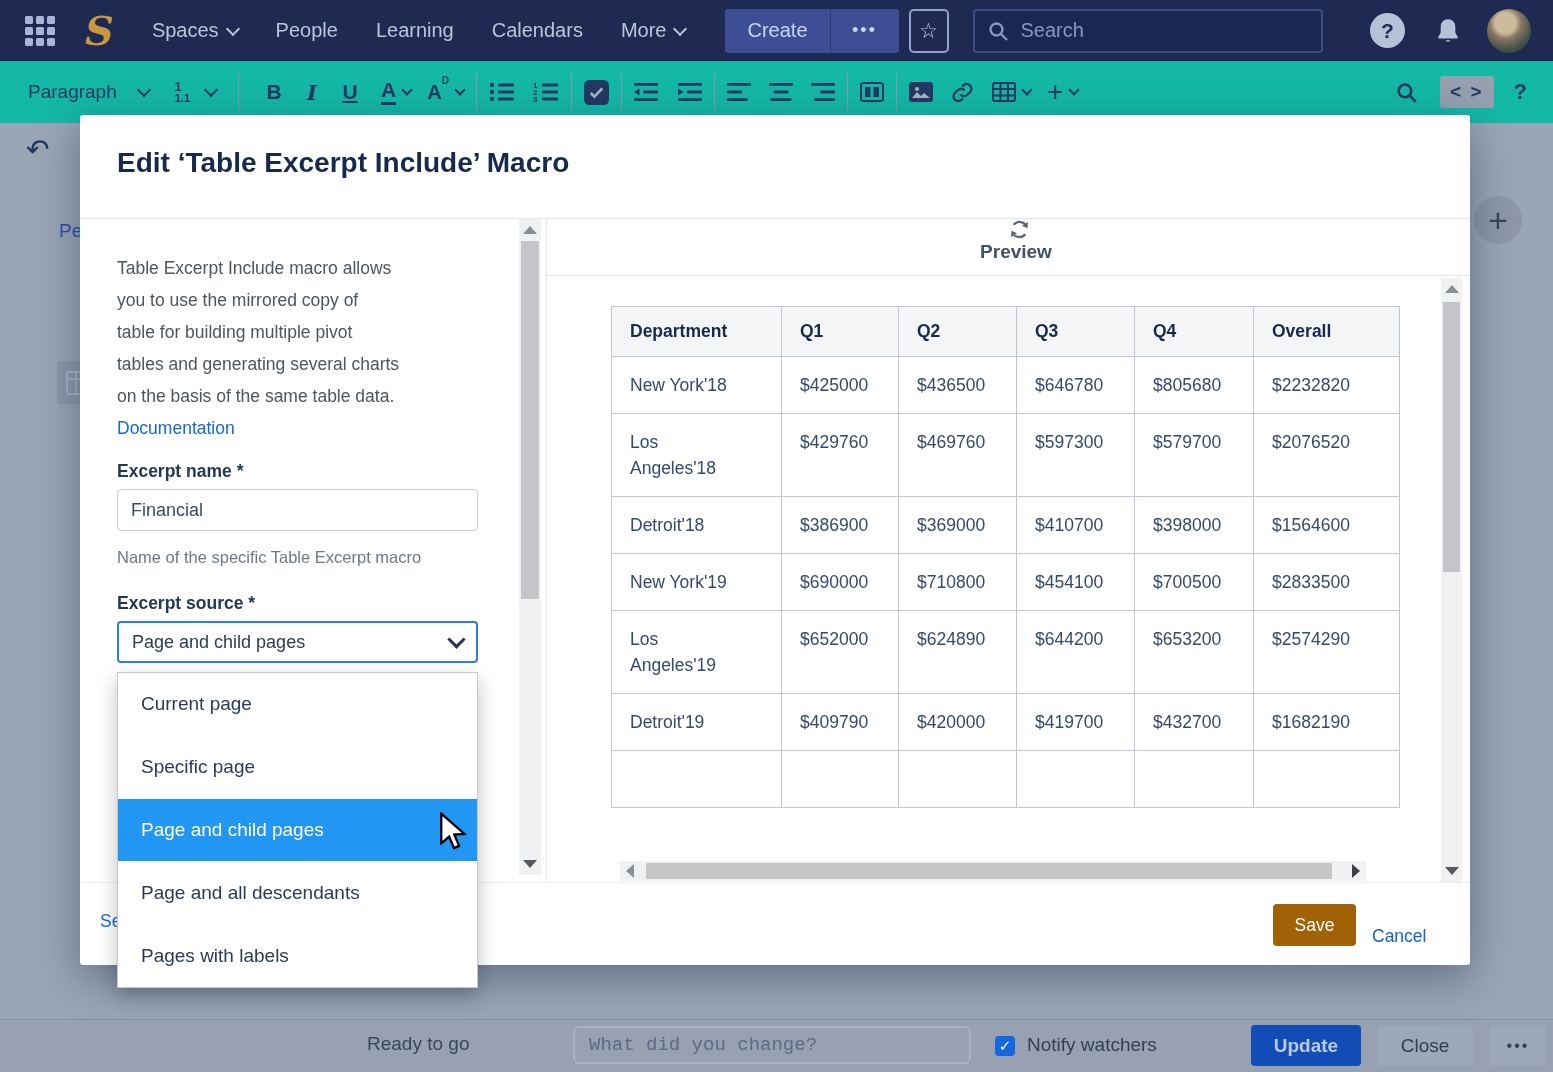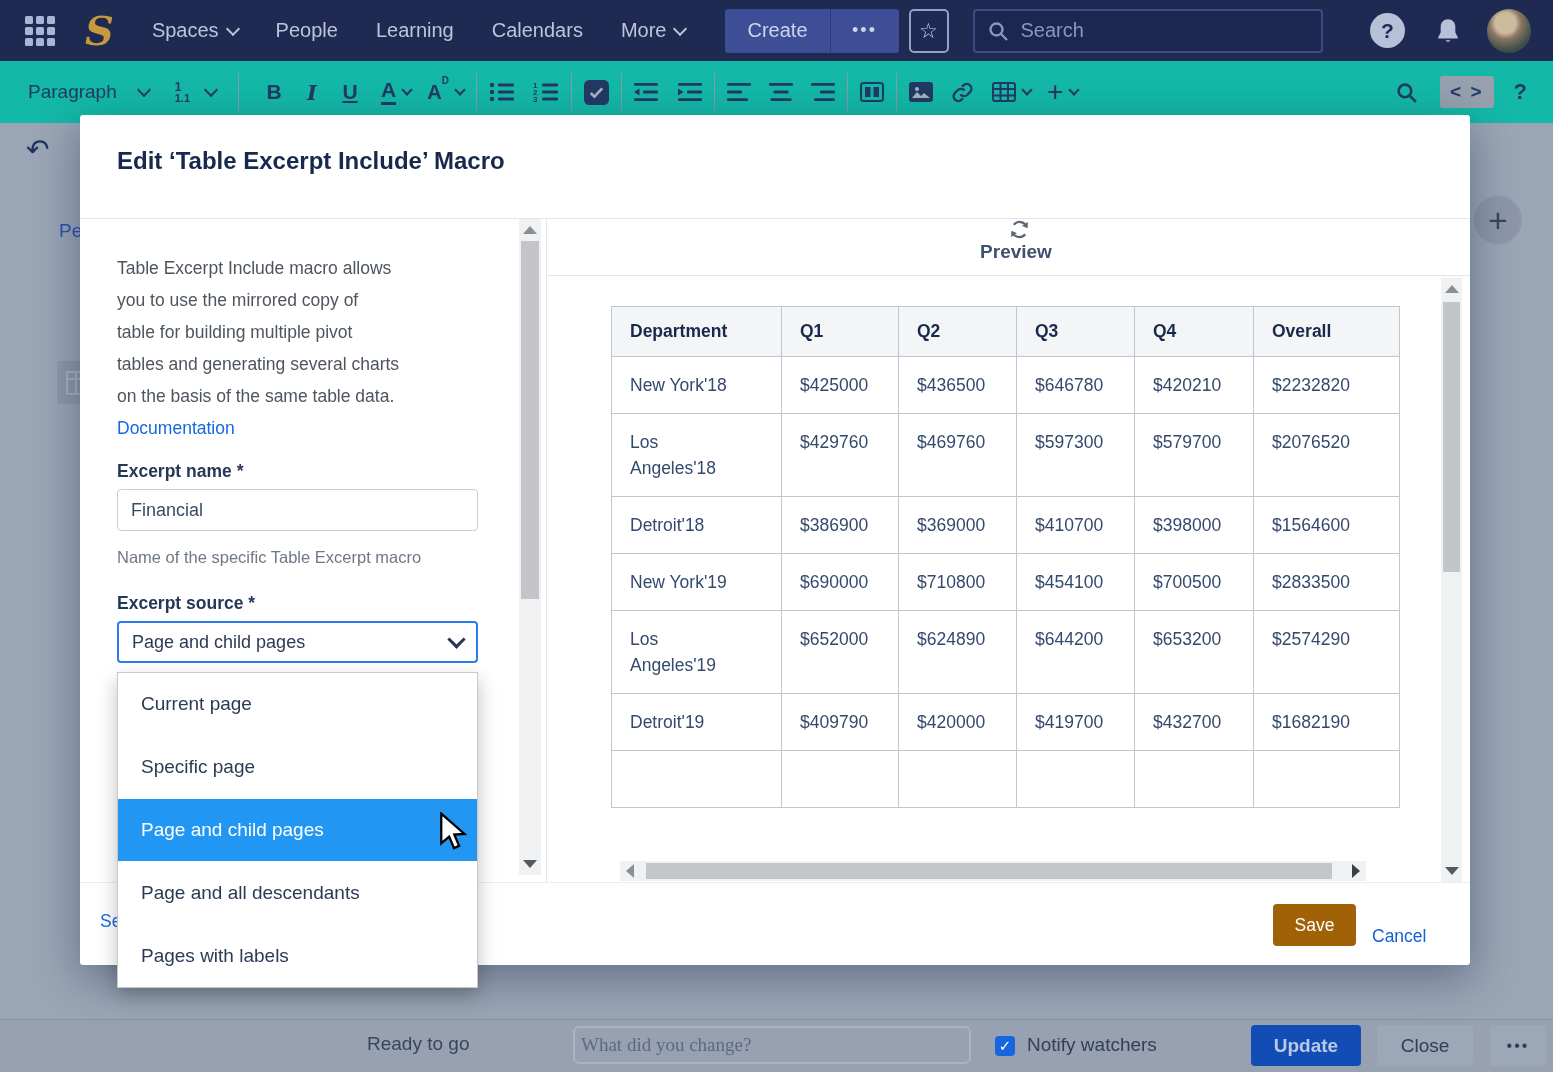--- a/index.html
+++ b/index.html
@@ -65,36 +65,36 @@
   .thumb .tgrid:before{content:"";position:absolute;left:7px;top:0;bottom:0;width:2px;background:#a7b1c2;}
   .thumb .tgrid:after{content:"";position:absolute;left:0;right:0;top:5px;height:2px;background:#a7b1c2;}
   .plus-fab{left:1474px;top:196px;width:48px;height:48px;border-radius:50%;background:#8d97a9;
             display:flex;align-items:center;justify-content:center;font-size:34px;font-weight:300;color:#39465c;}
 
   
   .statusbar{position:absolute;left:0;bottom:0;width:1553px;height:52px;background:#97a1b2;
              border-top:1px solid #8692a4;z-index:2;}
   .status-text{position:absolute;left:367px;top:13px;font-size:19px;color:#39465b;}
   .comment-input{position:absolute;left:573px;top:6px;width:398px;height:38px;box-sizing:border-box;
-                 border:2px solid #a9b3c2;border-radius:6px;background:transparent;padding:0 6px;
-                 font-size:19px;color:#3f4c63;font-family:Liberation Serif, serif;outline:none;}
+                 border:2px solid #a9b3c2;border-radius:6px;background:transparent;padding:0 14px;
+                 font-size:19px;color:#3f4c63;font-family:Liberation Mono, monospace;outline:none;}
   .comment-input::placeholder{color:#5c6a82;}
   .notify-check{position:absolute;left:995px;top:16px;width:20px;height:20px;background:#1566df;border-radius:4px;
                 color:#fff;font-size:15px;display:flex;align-items:center;justify-content:center;cursor:pointer;}
   .notify-label{position:absolute;left:1027px;top:14px;font-size:19px;color:#333f54;}
   .bar-btn{position:absolute;top:5px;height:41px;border-radius:4px;display:flex;align-items:center;
            justify-content:center;font-size:19px;cursor:pointer;}
   .update-btn{left:1251px;width:110px;background:#114db4;color:#bcc9e2;font-weight:bold;}
   .close-btn{left:1377px;width:96px;background:#9ca7b8;color:#323e53;}
   .bar-more{left:1490px;width:56px;background:#9ca7b8;color:#323e53;letter-spacing:2px;font-size:16px;}
 
   
   .modal{position:absolute;left:80px;top:115px;width:1390px;height:850px;background:#fff;border-radius:3px;
          box-shadow:0 12px 44px rgba(9,30,66,.4);z-index:10;}
-  .modal-title{position:absolute;left:37px;top:32px;font-size:24px;font-weight:bold;color:#17294d;}
+  .modal-title{position:absolute;left:37px;top:32px;font-size:28px;font-weight:bold;color:#17294d;}
   .hdiv{position:absolute;left:0;top:103px;width:1390px;height:1px;background:#e4e6ea;}
   .vdiv{position:absolute;left:466px;top:103px;width:1px;height:664px;background:#e4e6ea;}
   .footer{position:absolute;left:0;top:767px;width:1390px;height:83px;border-top:1px solid #ebedf0;}
   .partial-link{position:absolute;left:20px;top:28px;font-size:17.5px;color:#1569e0;cursor:pointer;}
   .save-btn{position:absolute;left:1193px;top:21px;width:83px;height:42px;background:#a16207;color:#fff;
             border-radius:4px;display:flex;align-items:center;justify-content:center;font-size:17.5px;cursor:pointer;}
   .cancel-link{position:absolute;left:1292px;top:32px;height:42px;display:flex;align-items:center;
                font-size:17.5px;color:#1261d6;cursor:pointer;}
 
   
@@ -427,21 +427,21 @@
             <th>Q4</th>
             <th>Overall</th>
           </tr>
         </thead>
       <tbody>
           <tr>
             <td><span class="dept">New York'18</span></td>
             <td>$425000</td>
             <td>$436500</td>
             <td>$646780</td>
-            <td>$420210</td>
+            <td>$805680</td>
             <td>$2232820</td>
           </tr>
           <tr>
             <td><span class="dept">Los Angeles'18</span></td>
             <td>$429760</td>
             <td>$469760</td>
             <td>$597300</td>
             <td>$579700</td>
             <td>$2076520</td>
           </tr>

